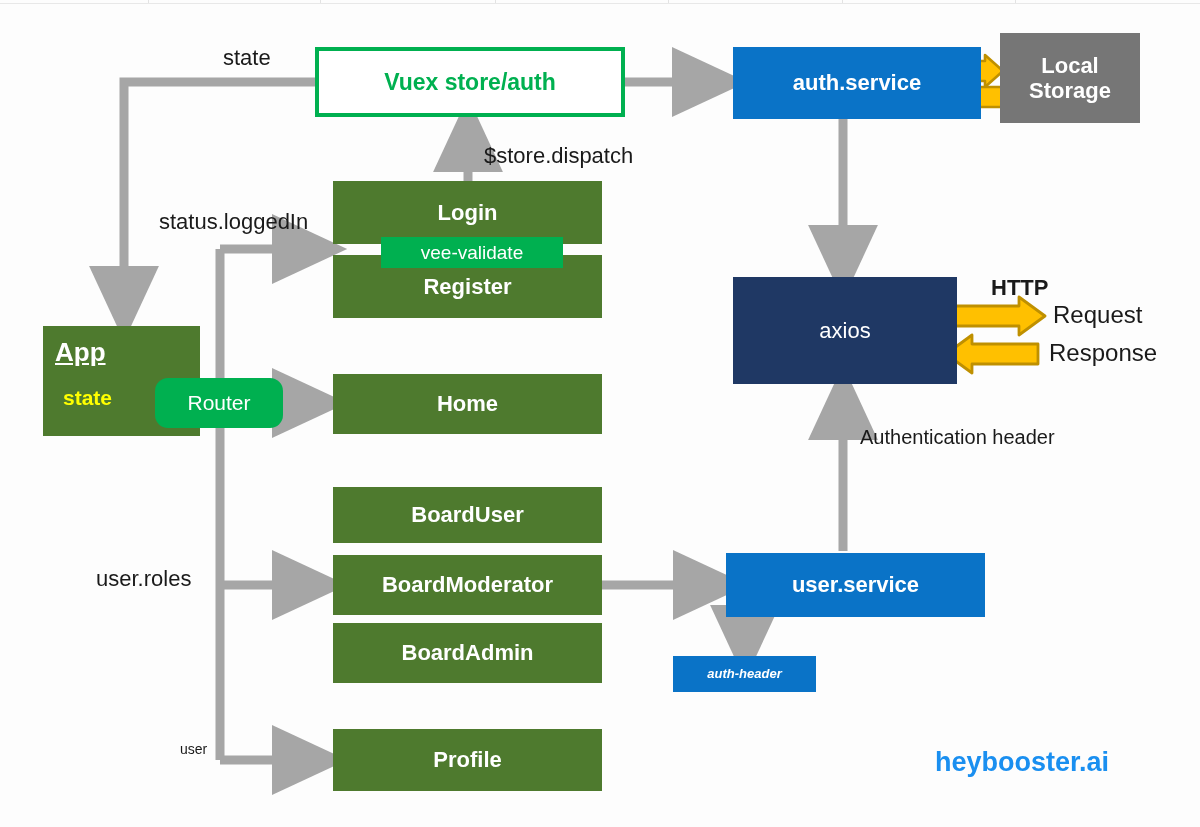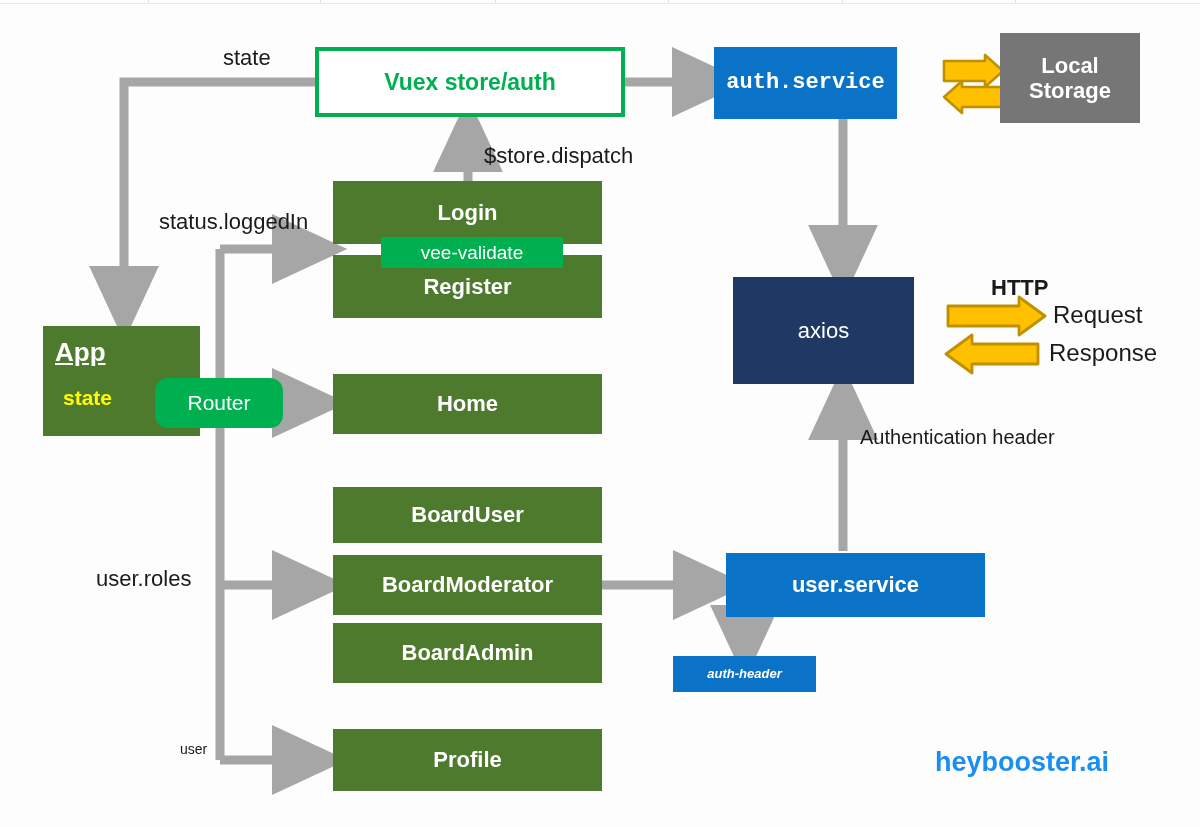--- a/index.html
+++ b/index.html
@@ -132,28 +132,28 @@
     <g>
       <circle cx="128" cy="403" r="4.2" fill="#ffff00"></circle>
       <circle cx="141" cy="403" r="4.2" fill="#ffff00"></circle>
       <circle cx="154" cy="403" r="4.2" fill="#ffff00"></circle>
       <path d="M160,392 L178,403 L160,414 z" fill="#ffff00"></path>
     </g>
   </svg>
 
   <div class="box box-outline-green" style="left:315px; top:47px; width:310px; height:70px; font-size:23px;">Vuex store/auth</div>
 
-  <div class="box box-blue" style="left:714px; top:47px; width:183px; height:72px; font-size:22px;font-family:Liberation Mono, monospace;">auth.service</div>
+  <div class="box box-blue" style="left:733px; top:47px; width:248px; height:72px; font-size:22px;">auth.service</div>
 
   <div class="box box-gray" style="left:1000px; top:33px; width:140px; height:90px; font-size:22px; flex-direction:column;">
     <span>Local</span>
     <span>Storage</span>
   </div>
 
-  <div class="box box-navy" style="left:733px; top:277px; width:181px; height:107px; font-size:22px; font-weight:normal;">axios</div>
+  <div class="box box-navy" style="left:733px; top:277px; width:224px; height:107px; font-size:22px; font-weight:normal;">axios</div>
 
   <div class="box box-green" style="left:43px; top:326px; width:157px; height:110px; display:block;">
     <div style="position:absolute; left:12px; top:12px; font-size:26px; color:#ffffff; font-weight:bold;text-decoration:underline;">App</div>
     <div style="position:absolute; left:20px; top:60px; font-size:21px; color:#ffff00; font-weight:bold;">state</div>
   </div>
 
   <div class="box box-brightgreen" style="left:155px; top:378px; width:128px; height:50px; font-size:21px; font-weight:normal;border-radius:13px;">Router</div>
 
   <div class="box box-green" style="left:333px; top:181px; width:269px; height:63px; font-size:22px;">Login</div>
   <div class="box box-green" style="left:333px; top:255px; width:269px; height:63px; font-size:22px;">Register</div>

